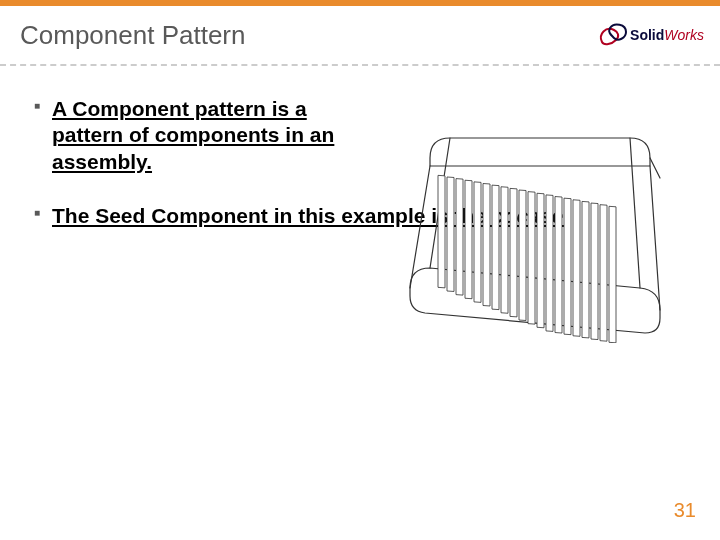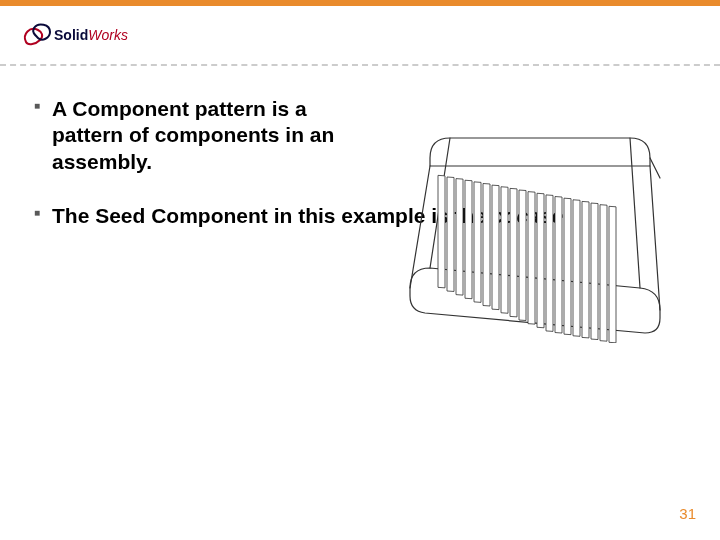--- a/index.html
+++ b/index.html
@@ -7,34 +7,35 @@
   .slide { position: relative; width: 720px; height: 540px; }
   .topbar { position: absolute; top: 0; left: 0; width: 100%; height: 6px; background: #e98b2c; }
   .title-row { position: absolute; top: 20px; left: 20px; right: 16px; display: flex; justify-content: space-between; align-items: flex-start; }
   .title { font-size: 26px; color: #595959; font-weight: 400; }
   .logo { display: flex; align-items: center; gap: 0; text-align: right; }
   .logo-text { font-size: 14px; }
   .logo-text .solid { font-weight: 700; color: #0a0a3a; }
   .logo-text .works { font-weight: 400; color: #b00020; font-style: italic; }
   .divider { position: absolute; top: 64px; left: 0; width: 100%; height: 0; border-top: 2px dashed #ccc; }
   .content { position: absolute; top: 96px; left: 34px; right: 28px; }
-  .bullet { position: relative; padding-left: 18px; margin-bottom: 28px; font-size: 21px; line-height: 1.25; color: #000; font-weight: 700; max-width: 640px; }
+  .bullet { position: relative; padding-left: 18px; margin-bottom: 28px; font-size: 21px; line-height: 1.25; color: #000; font-weight: 700; max-width: 640px; text-decoration: underline; }
   .bullet.narrow { max-width: 320px; }
   .bullet::before { content: "■"; position: absolute; left: 0; top: 4px; font-size: 10px; color: #595959; }
   .bullet em { font-style: italic; }
   .figure { position: absolute; top: 118px; right: 30px; width: 300px; height: 225px; }
-  .pagenum { position: absolute; bottom: 18px; right: 24px; font-size: 15px; color: #e98b2c; font-weight: 400; }
+  .pagenum { position: absolute; bottom: 18px; right: 24px; font-size: 20px; color: #e98b2c; font-weight: 400; }
 </style>
 </head>
 <body>
 
 <div class="slide">
   <div class="topbar"></div>
 
   <div class="title-row">
+    <div class="title">Component Pattern</div>
     <div class="logo">
       <svg width="34" height="30" viewBox="0 0 34 30">
         <path d="M6 22 C2 14 10 6 18 10 C22 12 24 16 20 20 C16 24 8 26 6 22 Z" fill="none" stroke="#b00020" stroke-width="2"></path>
         <path d="M14 8 C18 2 30 4 30 12 C30 18 22 22 18 18 C14 14 12 12 14 8 Z" fill="none" stroke="#0a0a3a" stroke-width="2"></path>
       </svg>
       <span class="logo-text">
         <span class="solid">Solid</span><span class="works">Works</span>
       </span>
     </div>
   </div>

